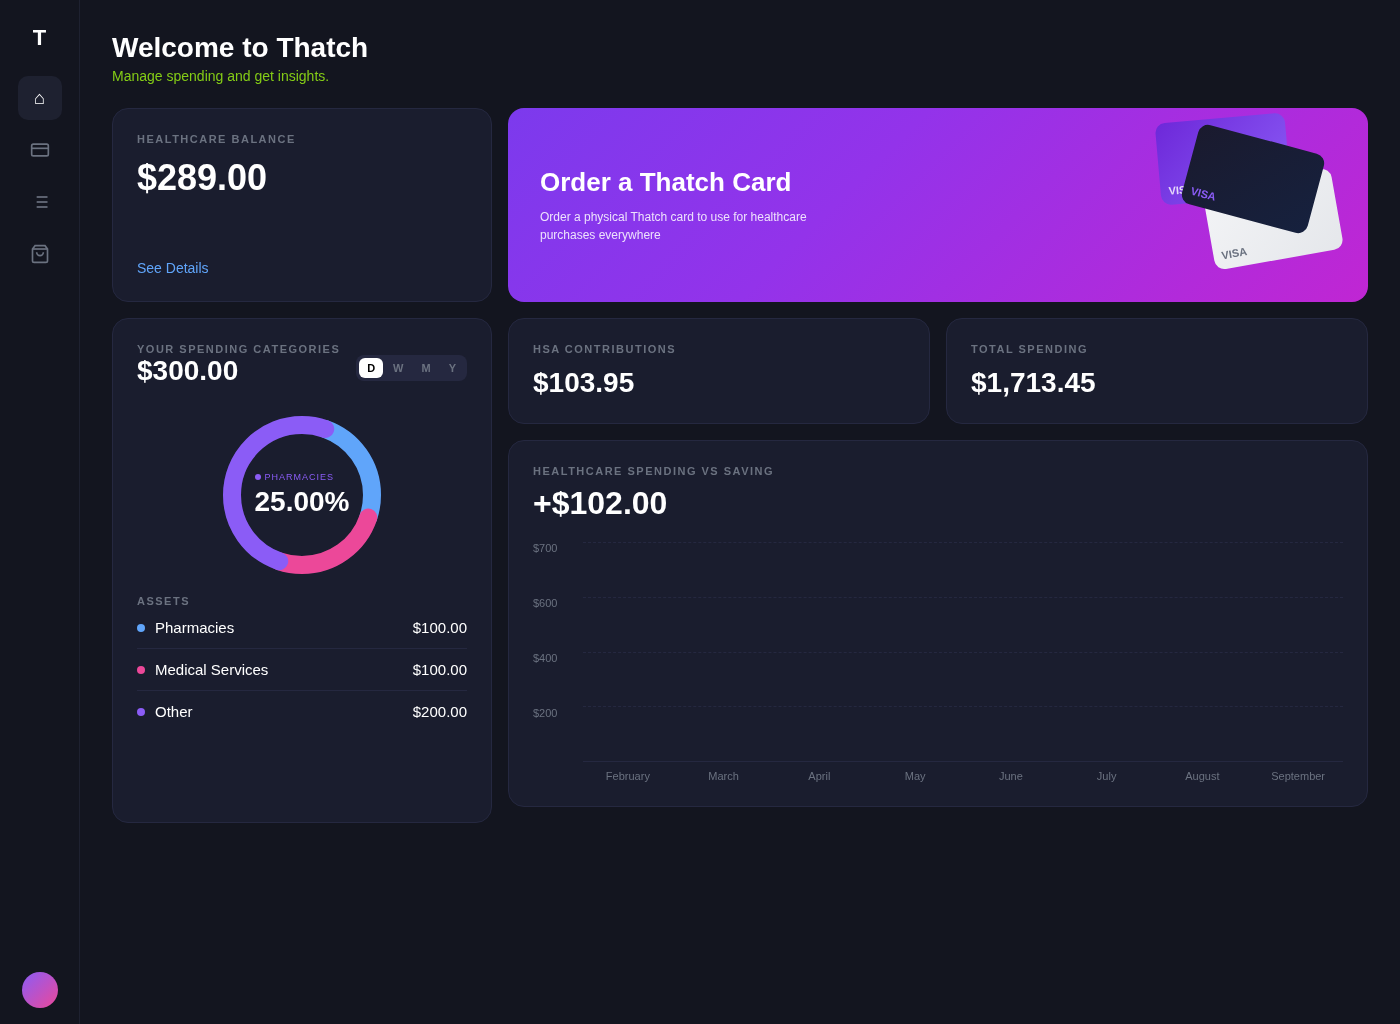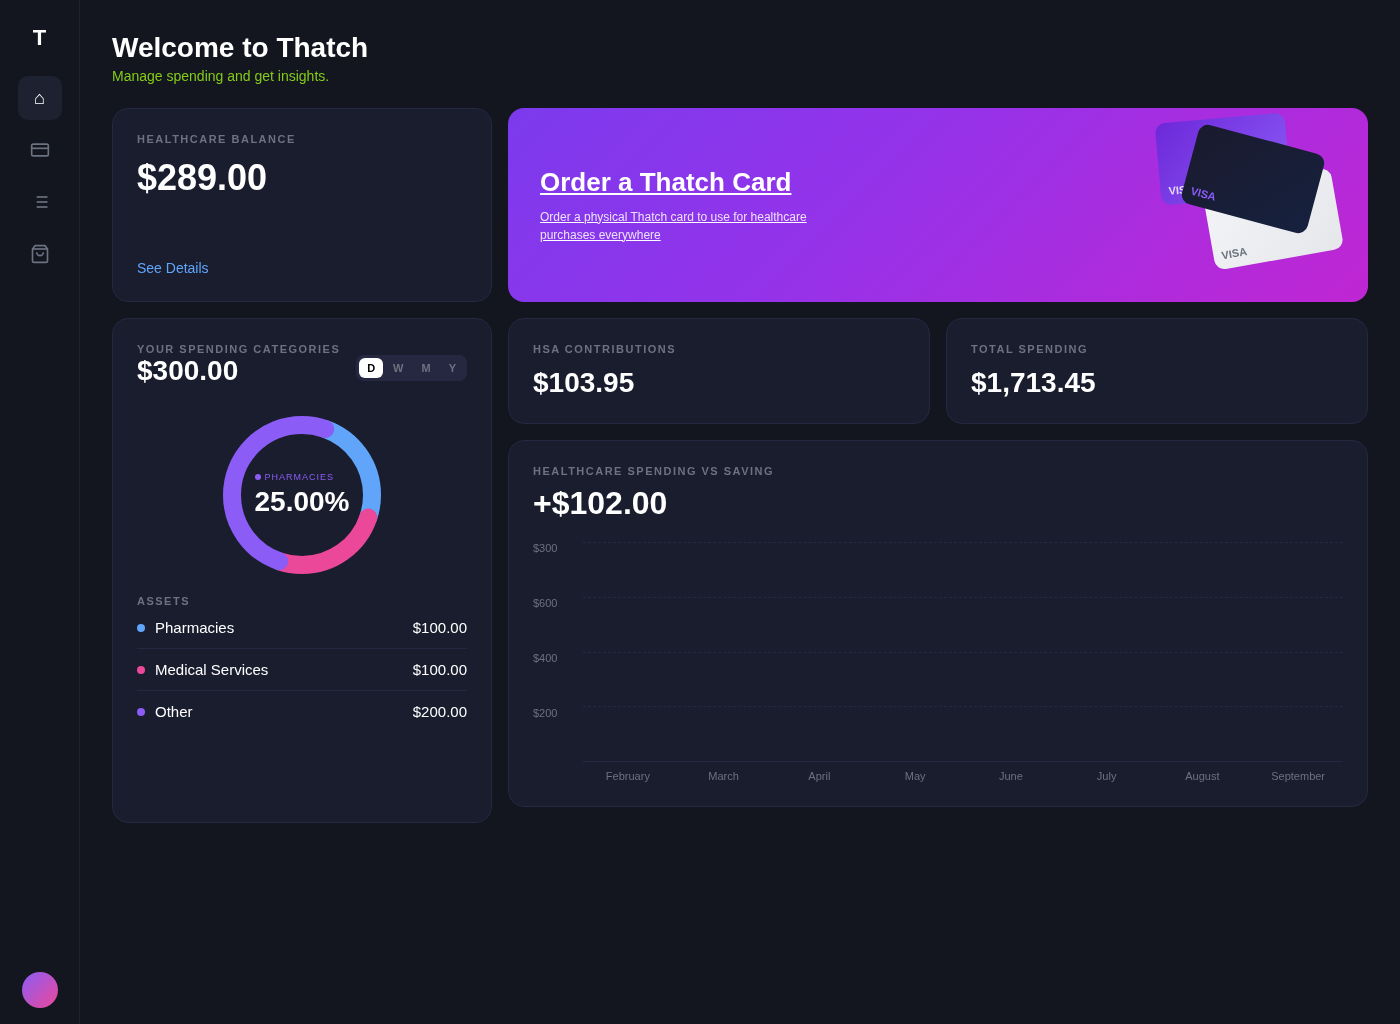--- a/index.html
+++ b/index.html
@@ -119,21 +119,20 @@
 
     
     .promo-card {
       background: linear-gradient(135deg, #7c3aed 0%, #9333ea 40%, #c026d3 100%);
       border-radius: 16px;
       padding: 32px;
       position: relative;
       overflow: hidden;
       display: flex;
       align-items: center;
-      text-decoration: underline;
     }
     .promo-content {
       flex: 1;
       z-index: 1;
     }
     .promo-title {
       font-size: 26px;
       font-weight: 700;
       color: #fff;
       margin-bottom: 10px;
@@ -505,21 +504,21 @@
         </div>
       </div>
 
       <div class="chart-card">
         <div class="chart-label">HEALTHCARE SPENDING VS SAVING</div>
         <div class="chart-amount">+$102.00</div>
 
         <div style="position:relative; padding-left:50px;">
 
           <div style="position:absolute; left:0; top:0; width:50px; height:220px;">
-            <div style="position:absolute; top:0%; font-size:11px; color:#6b7280;">$300</div>
+            <div style="position:absolute; top:0%; font-size:11px; color:#6b7280;">$700</div>
             <div style="position:absolute; top:25%; font-size:11px; color:#6b7280;">$600</div>
             <div style="position:absolute; top:50%; font-size:11px; color:#6b7280;">$400</div>
             <div style="position:absolute; top:75%; font-size:11px; color:#6b7280;">$200</div>
           </div>
 
           <div class="bar-chart-inner" id="bar-chart-inner">
 
             <div style="position:absolute; width:100%; top:0%; border-top:1px dashed #252840;"></div>
             <div style="position:absolute; width:100%; top:25%; border-top:1px dashed #252840;"></div>
             <div style="position:absolute; width:100%; top:50%; border-top:1px dashed #252840;"></div>

